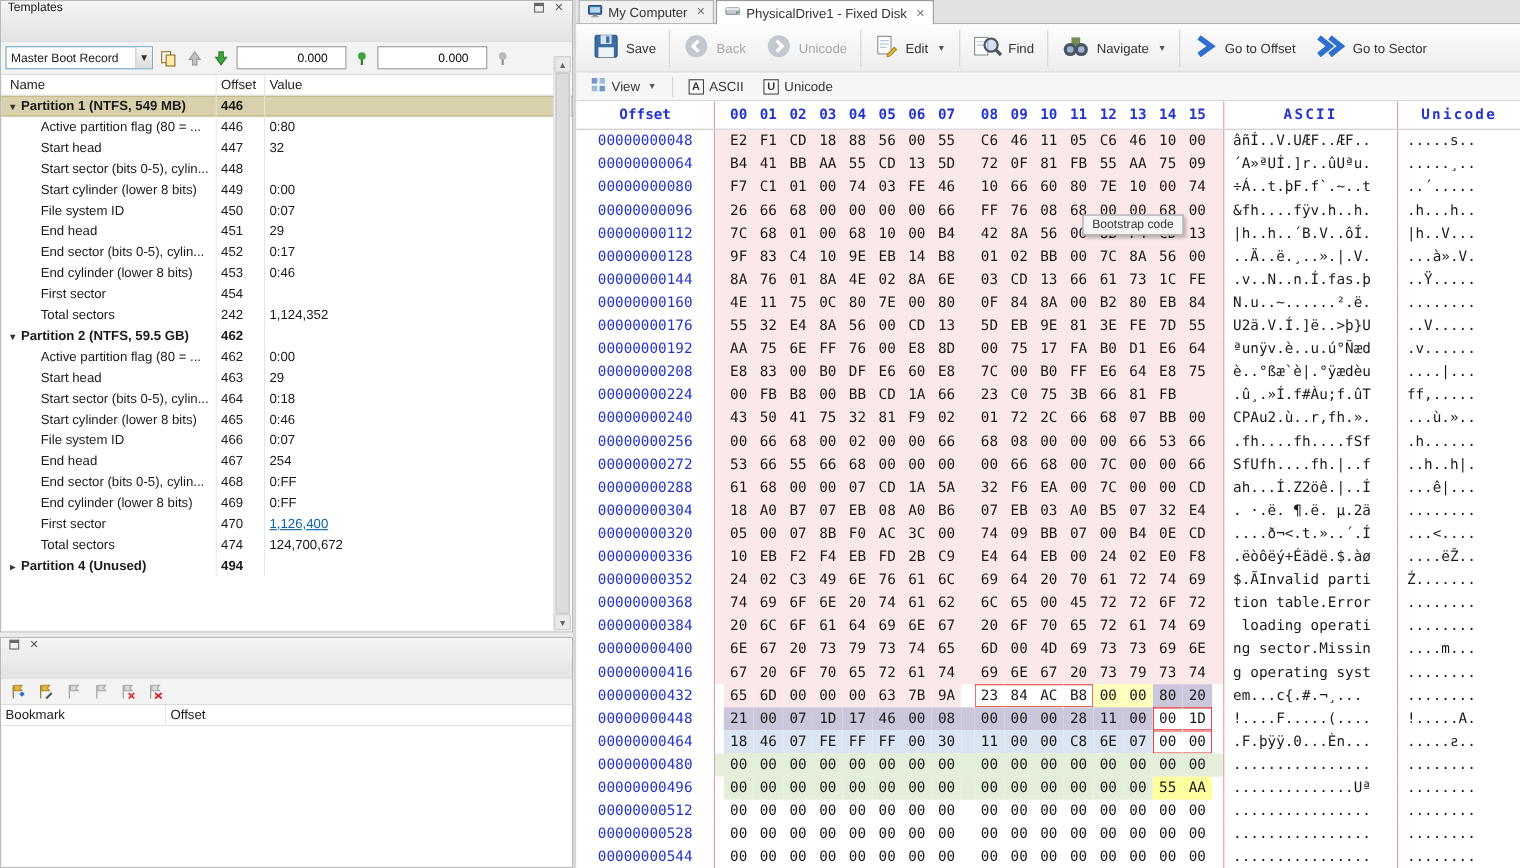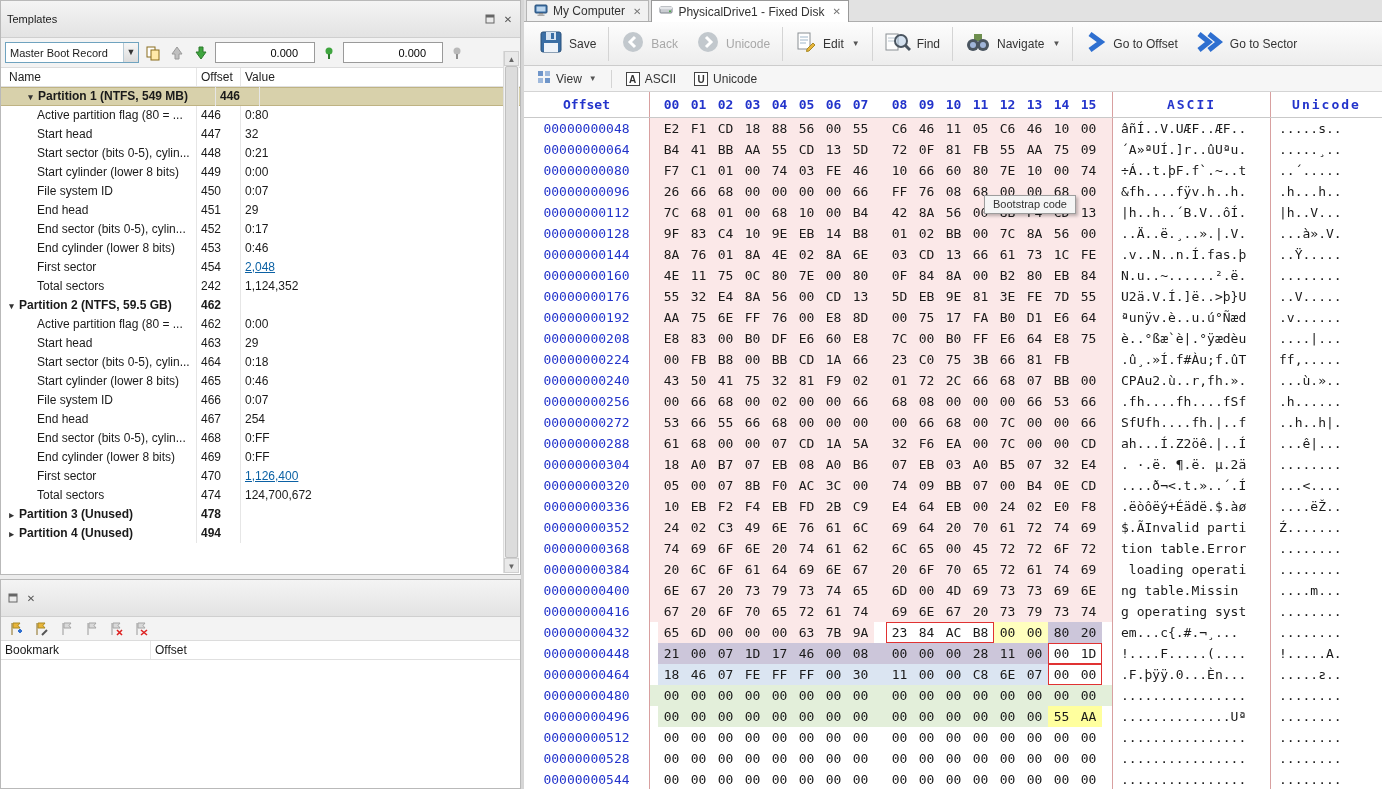--- a/index.html
+++ b/index.html
@@ -8,21 +8,21 @@
 
   
   .left-col { position:absolute; left:0; top:0; width:521px; height:789px; background:#ececec; }
   .right-col { position:absolute; left:524px; top:0; width:858px; height:789px; background:#ffffff; }
 
   
   .panel { position:absolute; left:0; right:0; background:#ffffff; border:1px solid #b9b9b9; }
   .panel.templates { top:0; height:575px; }
   .panel.bookmarks { top:579px; bottom:0; }
   .ptitle { height:37px; background:linear-gradient(#f4f4f4,#e3e3e3); border-bottom:1px solid #cfcfcf;
-            display:flex; align-items:flex-start; padding:12px 6px; font-size:11px; }
+            display:flex; align-items:flex-start; padding:0 6px; font-size:11px; }
   .ptitle .cap { flex:1; }
   .pticons { display:flex; align-items:center; gap:6px; color:#555; }
   .pticon { width:12px; height:12px; display:inline-flex; align-items:center; justify-content:center; font-size:10px; cursor:default; }
 
   
   .ttoolbar { height:30px; background:#f3f3f3; border-bottom:1px solid #dcdcdc; display:flex; align-items:center; padding:0 4px; gap:4px; }
   .combo { width:134px; height:21px; border:1px solid #6fa3bf; background:#fff; display:flex; align-items:center; font-size:11px; }
   .combo-text { flex:1; padding-left:4px; overflow:hidden; white-space:nowrap; }
   .combo-arr { width:15px; height:19px; background:linear-gradient(#f6f6f6,#dcdcdc); border-left:1px solid #b9cad4; text-align:center; font-size:9px; line-height:19px; color:#333; }
   .tbtn { width:20px; height:20px; display:inline-flex; align-items:center; justify-content:center; }
@@ -33,21 +33,21 @@
   .thead { border-bottom:1px solid #e0e0e0; color:#222; }
   .tc { overflow:hidden; white-space:nowrap; }
   .tc.name { width:196px; border-right:1px solid #e6e6e6; padding-left:8px; }
   .tc.off  { width:44px;  border-right:1px solid #e6e6e6; padding-left:4px; }
   .tc.val  { flex:1; padding-left:4px; }
   .trow .tc.name.ind0 { padding-left:3px; }
   .trow .tc.name.ind1 { padding-left:20px; }
   .trow .tc.name.ind2 { padding-left:36px; }
   .arr { display:inline-block; width:15px; text-align:center; font-size:9px; color:#333; }
   .trow.b { font-weight:bold; }
-  .trow.sel { background:#d8d1ab; box-shadow: inset 0 1px 0 #bfb383, inset 0 -1px 0 #bfb383; padding-left: 19px; }
+  .trow.sel { background:#d8d1ab; box-shadow: inset 0 1px 0 #bfb383, inset 0 -1px 0 #bfb383; }
   .lnk { color:#0b61a4; text-decoration:underline; font-weight:normal; }
 
   
   .vscroll { position:absolute; top:50px; right:1px; bottom:1px; width:16px; background:#f2f2f2; border-left:1px solid #ddd; }
   .sbtn { height:15px; font-size:8px; color:#666; text-align:center; line-height:15px; background:#e9e9e9; border:1px solid #cfcfcf; }
   .sbtn.bottom { position:absolute; bottom:0; left:0; right:0; }
   .sthumb { position:absolute; top:15px; bottom:15px; left:1px; right:1px; background:#dcdcdc; border:1px solid #c0c0c0; border-radius:2px; }
 
   
   .btoolbar { height:24px; background:#f3f3f3; border-bottom:1px solid #dcdcdc; display:flex; align-items:center; gap:5px; padding:0 5px; }
@@ -164,21 +164,20 @@
           <div class="tc val">0:80</div>
         </div>
         <div class="trow">
           <div class="tc name ind2"><span>Start head</span></div>
           <div class="tc off">447</div>
           <div class="tc val">32</div>
         </div>
         <div class="trow">
           <div class="tc name ind2"><span>Start sector (bits 0-5), cylin...</span></div>
           <div class="tc off">448</div>
-          <div class="tc val">0:21</div>
         </div>
         <div class="trow">
           <div class="tc name ind2"><span>Start cylinder (lower 8 bits)</span></div>
           <div class="tc off">449</div>
           <div class="tc val">0:00</div>
         </div>
         <div class="trow">
           <div class="tc name ind2"><span>File system ID</span></div>
           <div class="tc off">450</div>
           <div class="tc val">0:07</div>
@@ -194,21 +193,20 @@
           <div class="tc val">0:17</div>
         </div>
         <div class="trow">
           <div class="tc name ind2"><span>End cylinder (lower 8 bits)</span></div>
           <div class="tc off">453</div>
           <div class="tc val">0:46</div>
         </div>
         <div class="trow">
           <div class="tc name ind2"><span>First sector</span></div>
           <div class="tc off">454</div>
-          <div class="tc val"><span class="lnk">2,048</span></div>
         </div>
         <div class="trow">
           <div class="tc name ind2"><span>Total sectors</span></div>
           <div class="tc off">242</div>
           <div class="tc val">1,124,352</div>
         </div>
         <div class="trow b">
           <div class="tc name ind0"><span class="arr">▾</span><span>Partition 2 (NTFS, 59.5 GB)</span></div>
           <div class="tc off">462</div>
           <div class="tc val"></div>
@@ -255,25 +253,20 @@
         </div>
         <div class="trow">
           <div class="tc name ind2"><span>First sector</span></div>
           <div class="tc off">470</div>
           <div class="tc val"><span class="lnk">1,126,400</span></div>
         </div>
         <div class="trow">
           <div class="tc name ind2"><span>Total sectors</span></div>
           <div class="tc off">474</div>
           <div class="tc val">124,700,672</div>
-        </div>
-        <div class="trow b">
-          <div class="tc name ind0"><span class="arr">▸</span><span>Partition 3 (Unused)</span></div>
-          <div class="tc off">478</div>
-          <div class="tc val"></div>
         </div>
         <div class="trow b">
           <div class="tc name ind0"><span class="arr">▸</span><span>Partition 4 (Unused)</span></div>
           <div class="tc off">494</div>
           <div class="tc val"></div>
         </div>
       </div>
 
     <div class="vscroll">
       <div class="sbtn">▲</div>
@@ -1056,21 +1049,21 @@
             <div class="hsp" style="background: rgb(251, 232, 232);"></div>
             <div class="hc" style="background: rgb(251, 232, 232);">6D</div>
             <div class="hc" style="background: rgb(251, 232, 232);">00</div>
             <div class="hc" style="background: rgb(251, 232, 232);">4D</div>
             <div class="hc" style="background: rgb(251, 232, 232);">69</div>
             <div class="hc" style="background: rgb(251, 232, 232);">73</div>
             <div class="hc" style="background: rgb(251, 232, 232);">73</div>
             <div class="hc" style="background: rgb(251, 232, 232);">69</div>
             <div class="hc" style="background: rgb(251, 232, 232);">6E</div>
           </div>
-          <div class="ha">ng table.Missin</div>
+          <div class="ha">ng sector.Missin</div>
           <div class="hu">....m...</div>
         </div>
         <div class="hexrow">
           <div class="ho">00000000416</div>
           <div class="hb" style="background: rgb(251, 232, 232);">
             <div class="hc" style="background: rgb(251, 232, 232);">67</div>
             <div class="hc" style="background: rgb(251, 232, 232);">20</div>
             <div class="hc" style="background: rgb(251, 232, 232);">6F</div>
             <div class="hc" style="background: rgb(251, 232, 232);">70</div>
             <div class="hc" style="background: rgb(251, 232, 232);">65</div>

